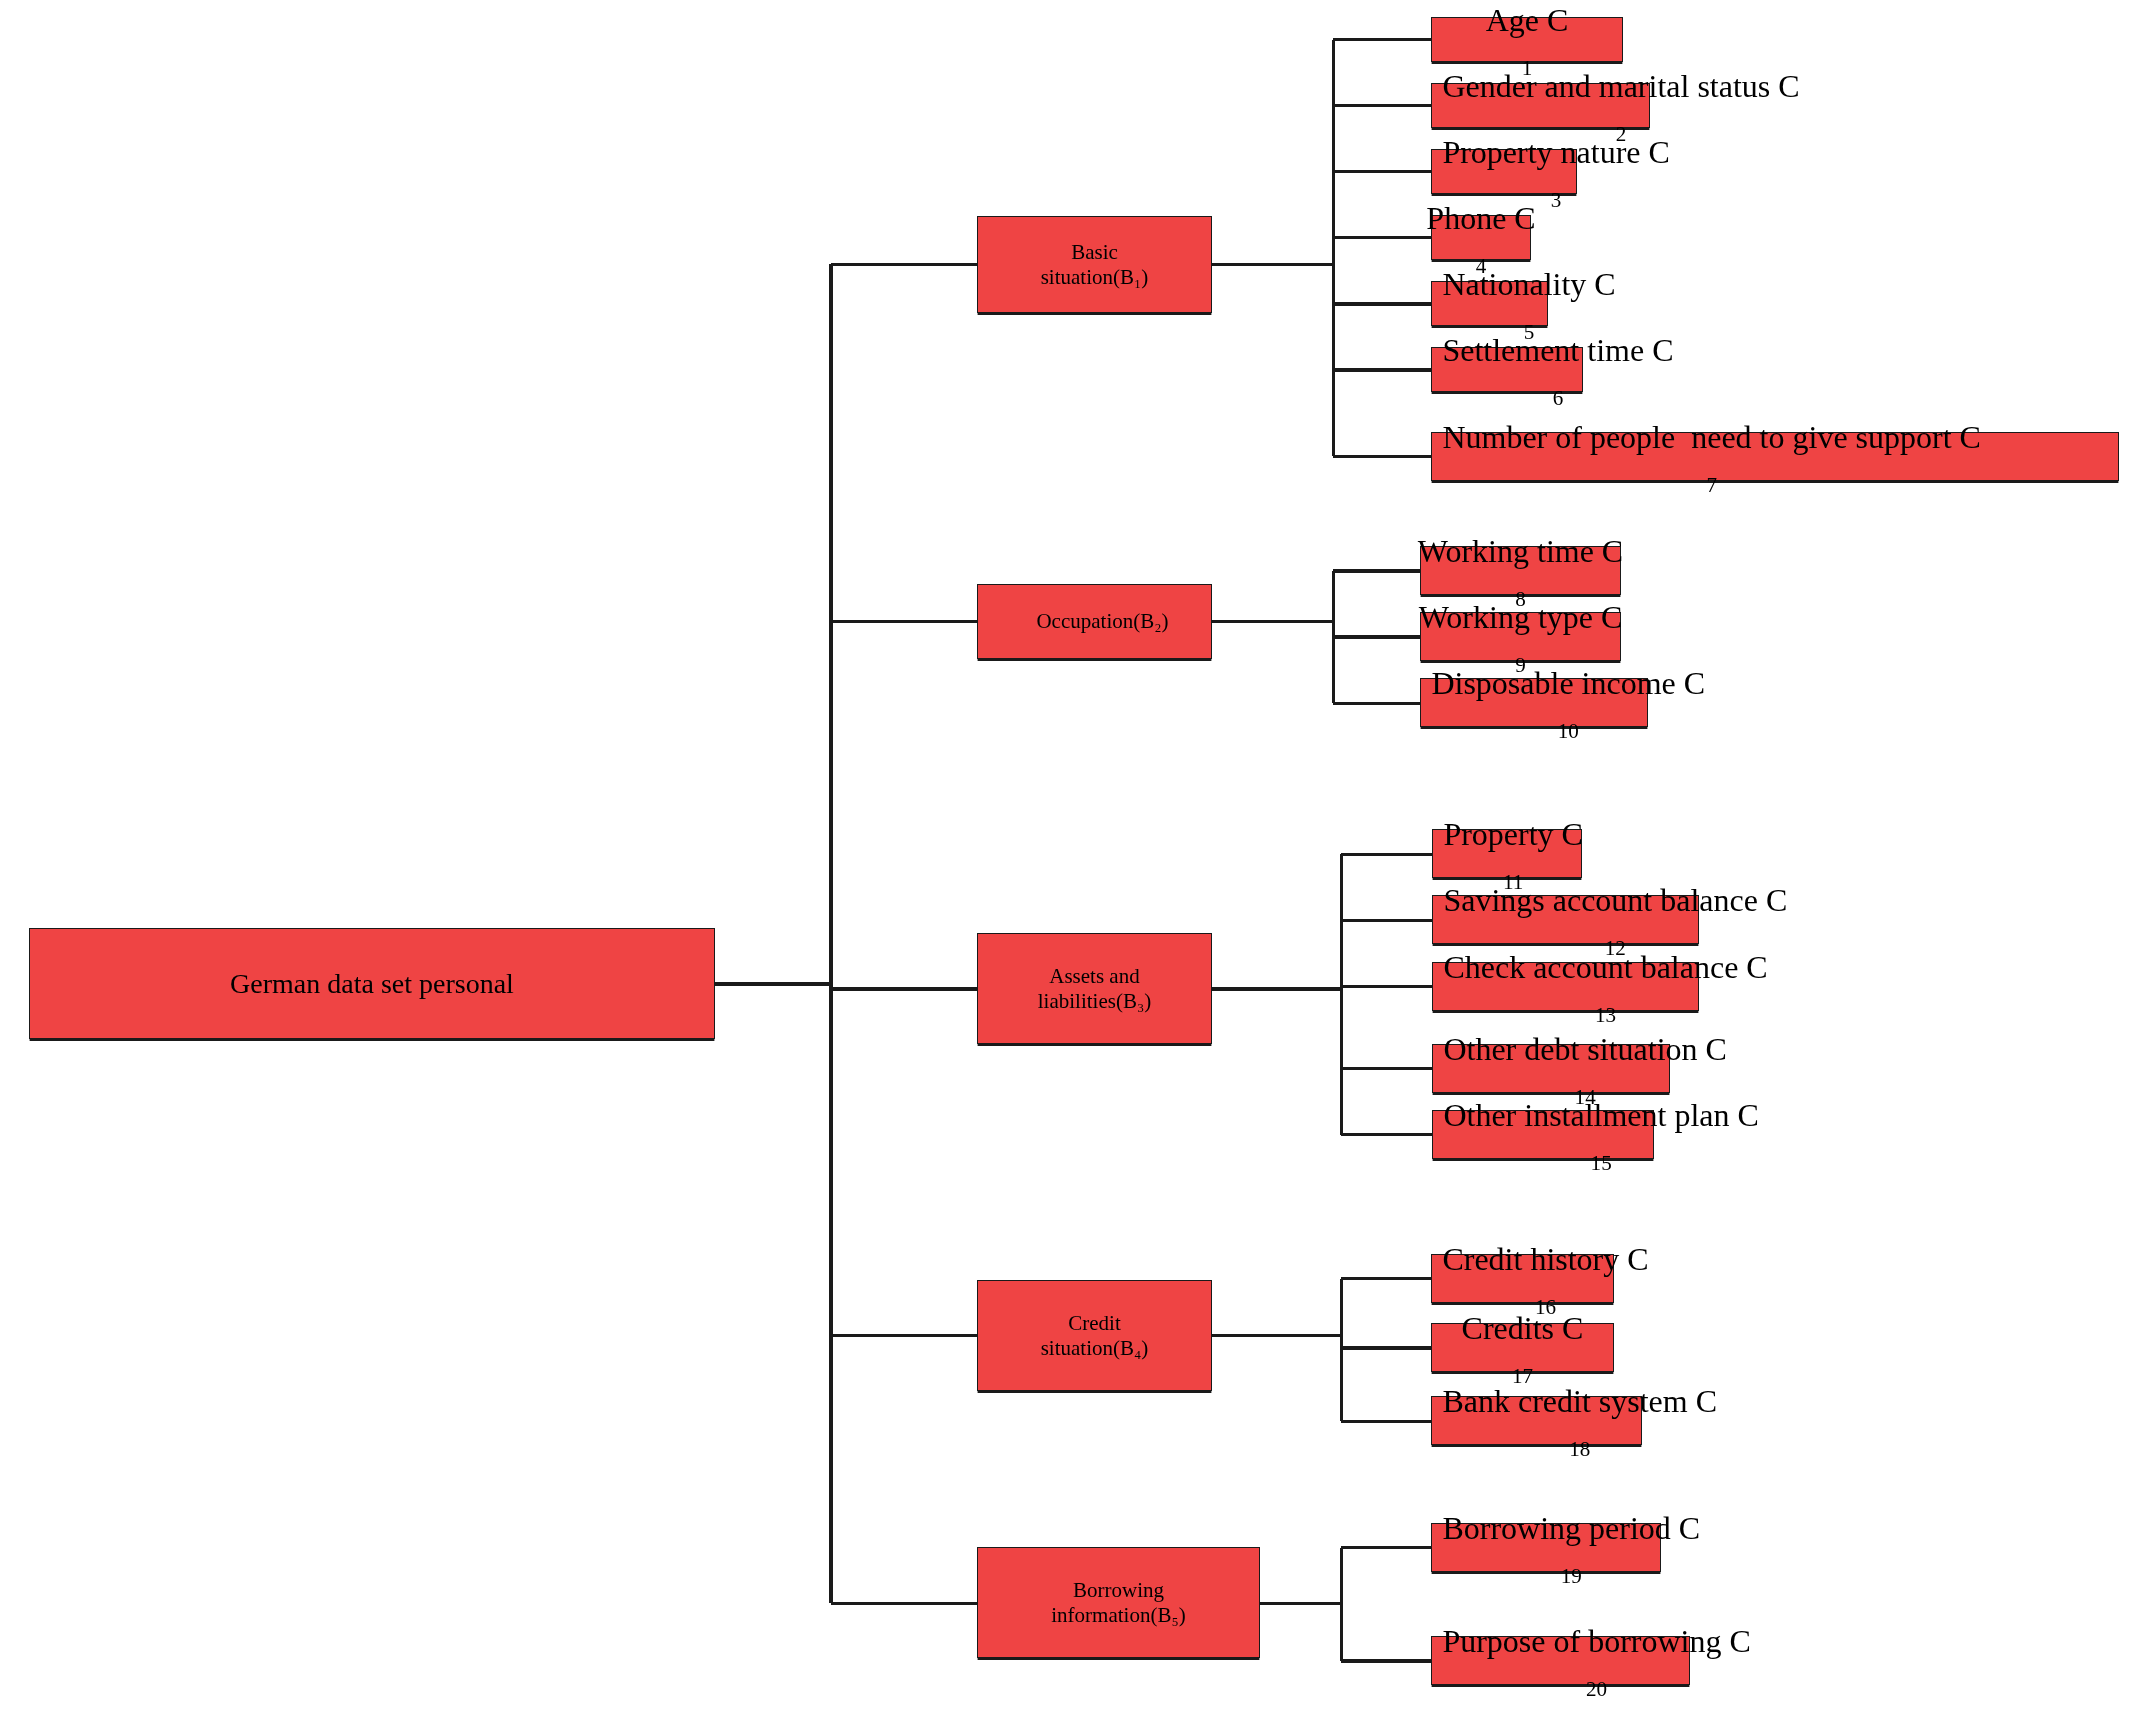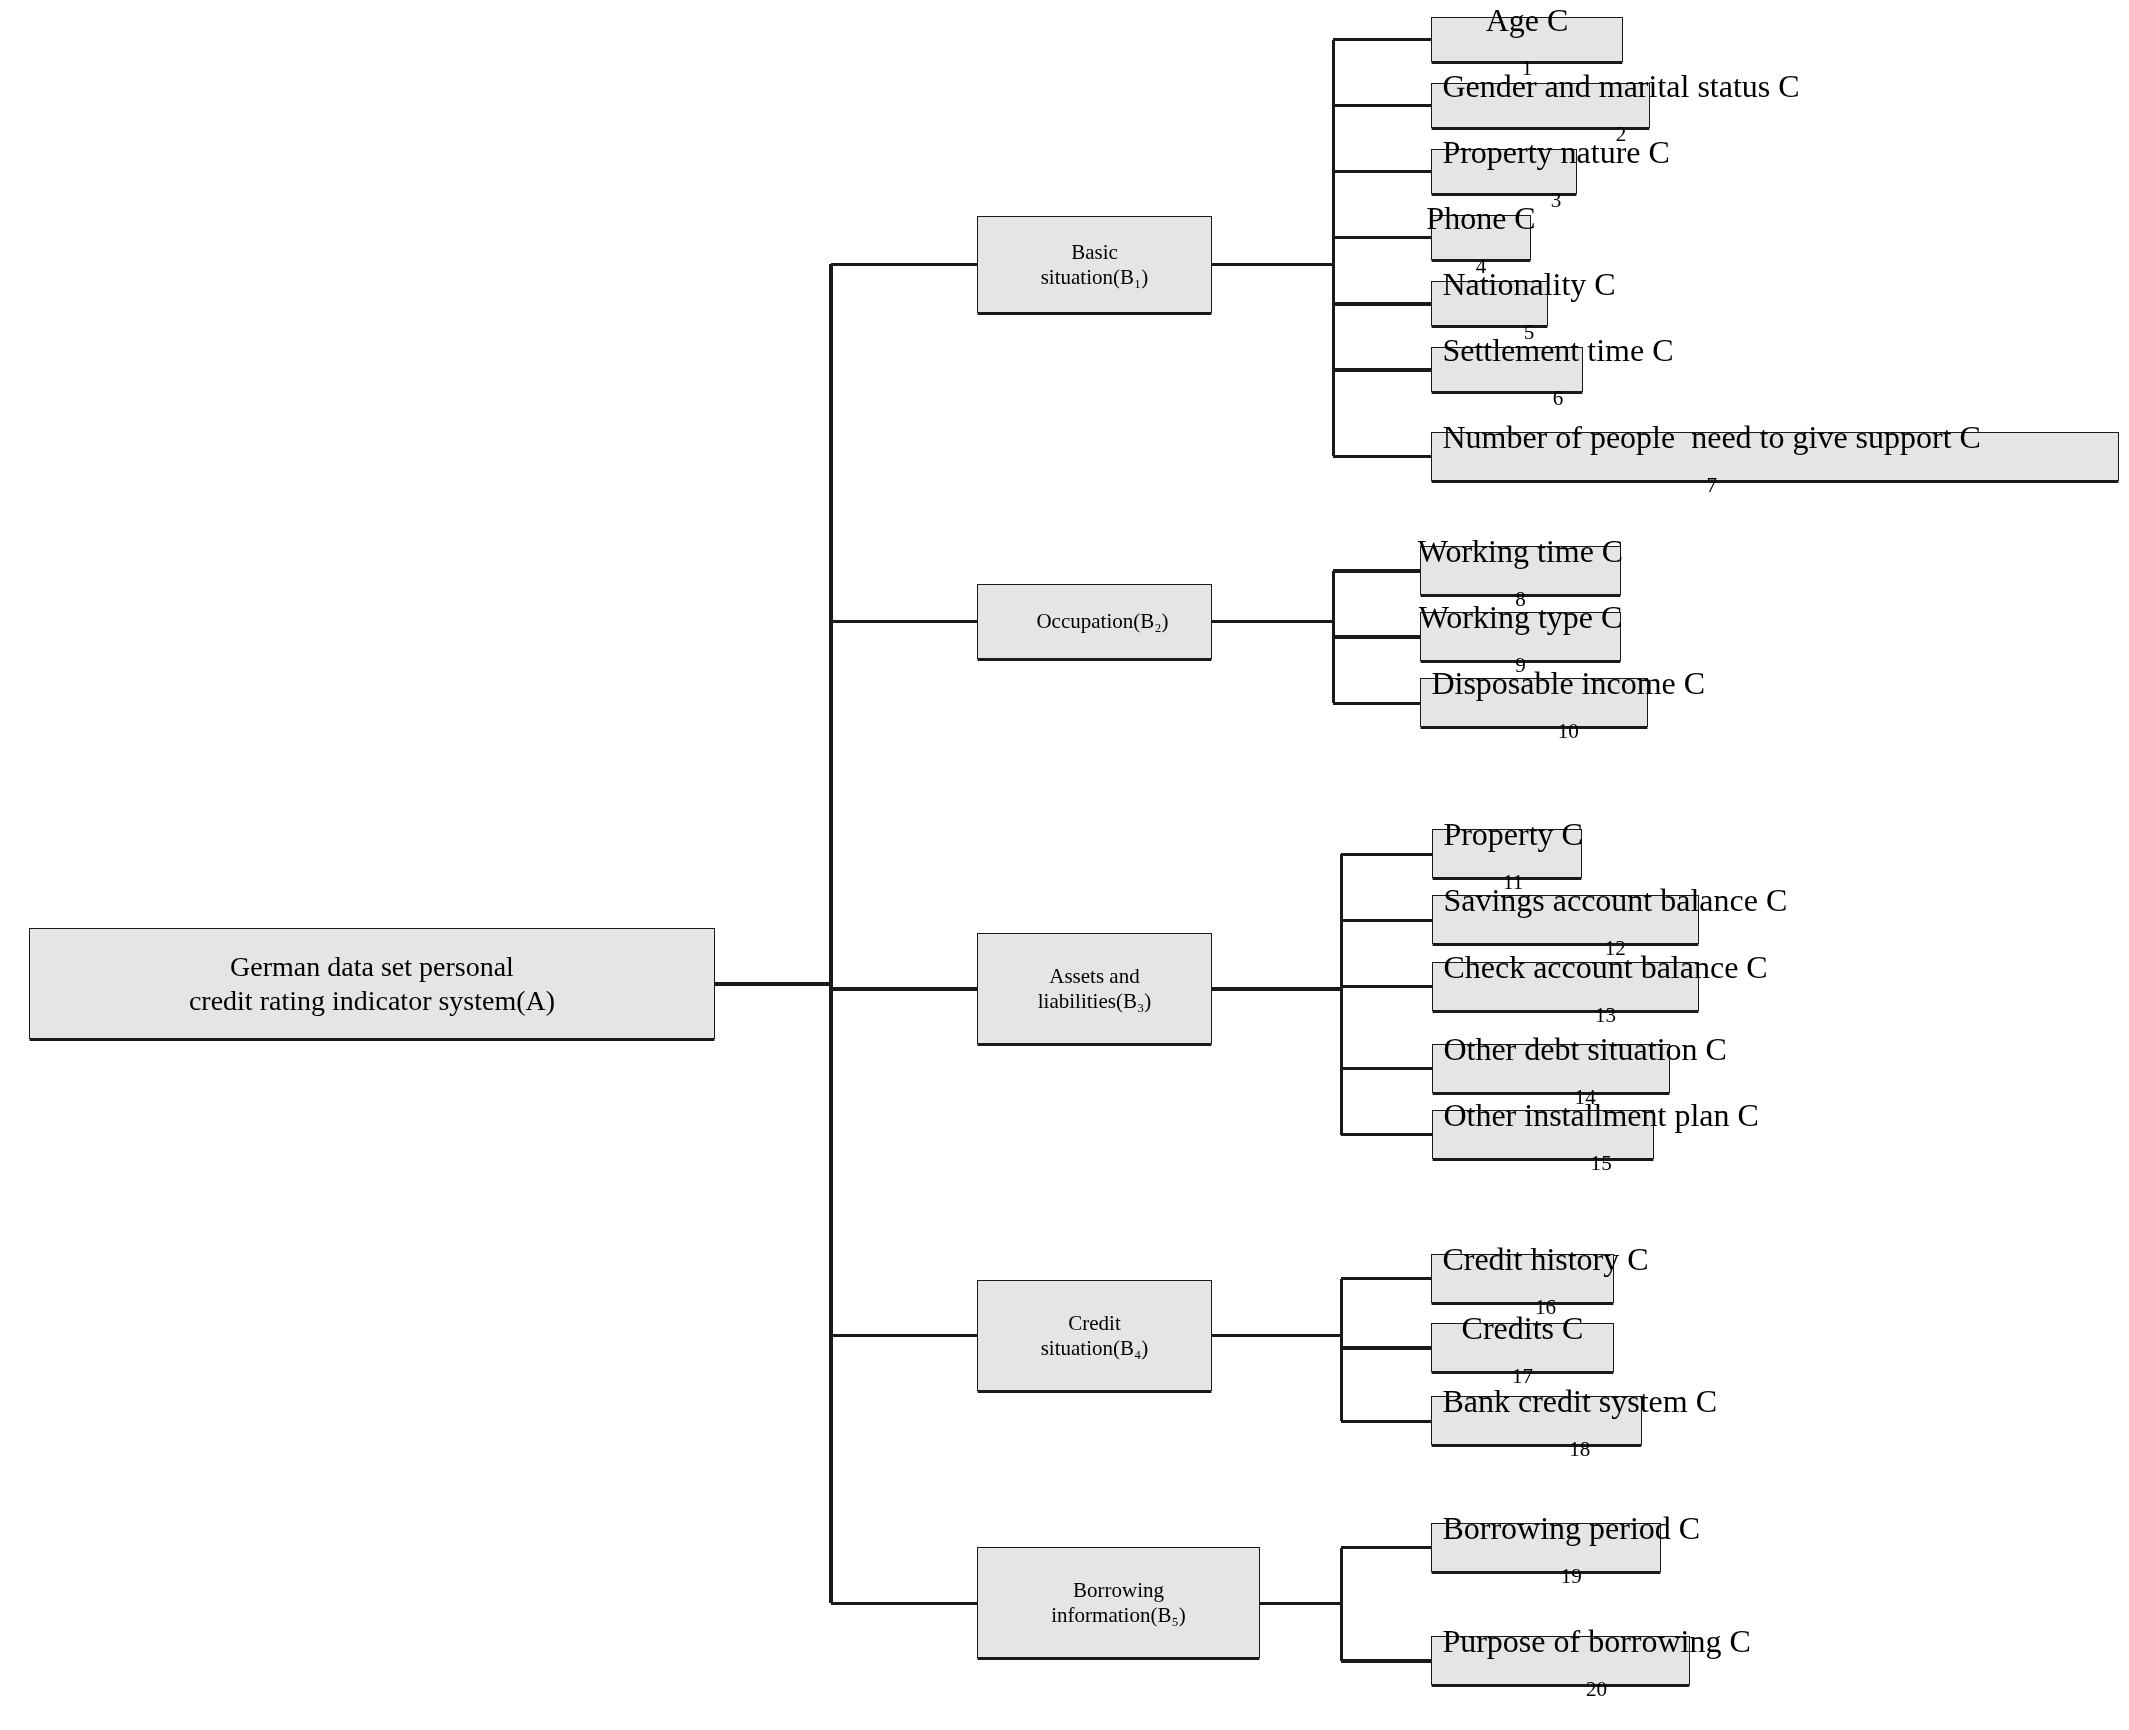--- a/index.html
+++ b/index.html
@@ -19,21 +19,21 @@
     position: absolute;
     left: 0;
     top: 0;
     width: 2129px;
     height: 1731px;
     pointer-events: none;
   }
   .node {
     position: absolute;
     box-sizing: border-box;
-    background: #e5e5e5;
+    background: #ef4444;
     border: 1.9px solid #1a1a1a;
     box-shadow: 0 2.6px 0 -0.6px #1a1a1a;
     display: flex;
     align-items: center;
     justify-content: center;
     text-align: center;
     color: #000000;
     line-height: 1.18;
     z-index: 2;
   }
@@ -102,21 +102,20 @@
       <line x1="1282" y1="2474" x2="1508" y2="2474" stroke="#1a1a1a" stroke-width="5" shape-rendering="crispEdges"></line>
       <line x1="1870" y1="2474" x2="2070" y2="2474" stroke="#1a1a1a" stroke-width="5" shape-rendering="crispEdges"></line>
       <line x1="2070" y1="2388" x2="2070" y2="2563" stroke="#1a1a1a" stroke-width="5" shape-rendering="crispEdges"></line>
       <line x1="2070" y1="2388" x2="2208" y2="2388" stroke="#1a1a1a" stroke-width="5" shape-rendering="crispEdges"></line>
       <line x1="2070" y1="2563" x2="2208" y2="2563" stroke="#1a1a1a" stroke-width="5" shape-rendering="crispEdges"></line>
     </svg>
 
   <div class="node node-root" id="root-node" style="left: 29px; top: 928px; width: 686px; height: 111px;">
     <span>
       <span class="node-label">German data set personal</span>
-      <span class="node-label">credit rating indicator system(A)</span>
     </span>
   </div>
 
   <div id="nodes-host">
       <div class="node node-b" style="left: 977px; top: 216px; width: 235px; height: 97px;">
         <span>
           <span class="node-label">Basic</span>
           <span class="node-label">situation(B₁)</span>
         </span>
       </div>

